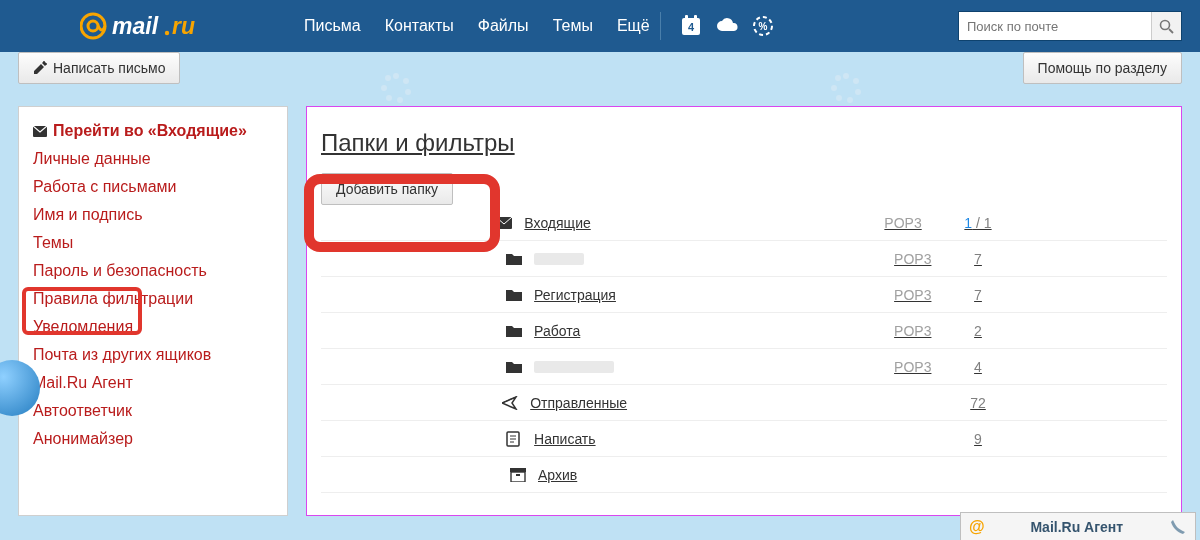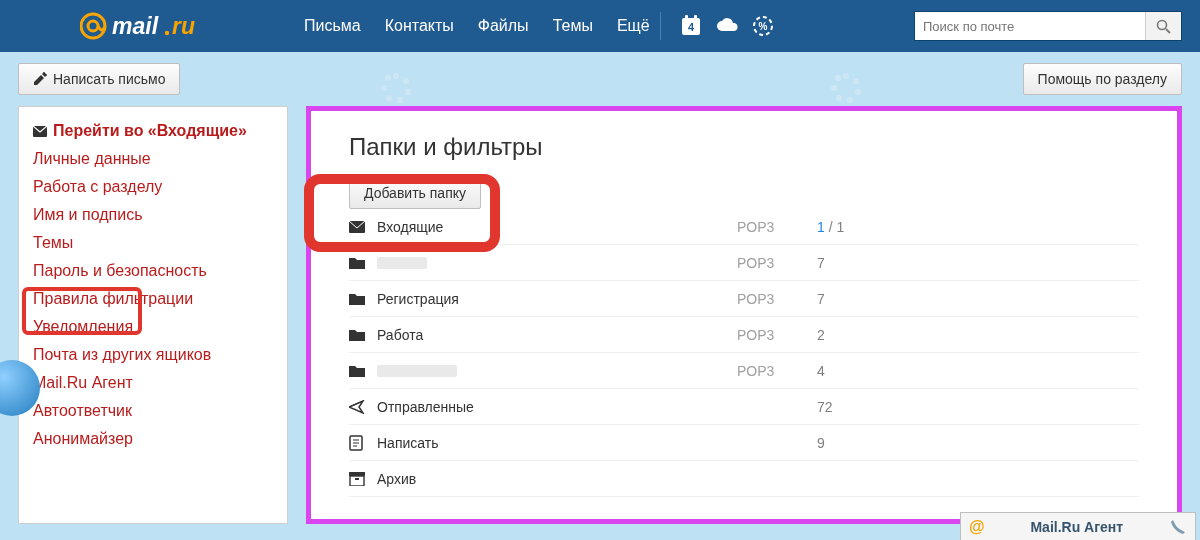--- a/index.html
+++ b/index.html
@@ -7,43 +7,43 @@
   .viewport { width: 1200px; height: 540px; position: relative; overflow: hidden; }
 
   
   .header { height: 52px; background: #1f5a90; display: flex; align-items: center; padding: 0 18px 0 80px; }
   .logo { display: inline-flex; align-items: center; height: 59px; font-style: italic; }
   .nav { margin-left: 80px; display: flex; gap: 16px; }
   .nav a { color: #fff; font-size: 16px; font-weight: normal; text-decoration: none; padding: 4px 4px; }
   .nav-divider { width: 1px; height: 28px; background: #4a7fab; margin: 0 6px; }
   .header-icons { display: flex; gap: 12px; align-items: center; margin-left: 12px; }
   .hicon { width: 24px; height: 24px; display: flex; align-items: center; justify-content: center; }
-  .search { margin-left: auto; display: flex; align-items: center; background: #fff; border: 1px solid #0e426e; height: 30px; width: 268px; }
+  .search { margin-left: auto; display: flex; align-items: center; background: #fff; border: 1px solid #0e426e; height: 30px; width: 224px; }
   .search input { flex: 1; border: 0; outline: 0; padding: 0 8px; font-size: 13px; color: #666; }
   .search .sbtn { width: 36px; height: 28px; background: #f2f2f2; border-left: 1px solid #ccc; display: flex; align-items: center; justify-content: center; cursor: pointer; }
 
   
-  .action-row { height: 54px; display: flex; align-items: center; padding: 0 18px; }
+  .action-row { height: 54px; display: flex; align-items: flex-start; padding: 0 18px; }
   .btn { background: linear-gradient(#fdfdfd,#e9e9e9); border: 1px solid #bfbfbf; border-radius: 2px; padding: 7px 14px; font-size: 14px; color: #333; cursor: pointer; display: inline-flex; align-items: center; gap: 6px; }
   .action-right { margin-left: auto; }
 
   
   .main { display: flex; gap: 18px; padding: 0 18px 18px 18px; }
   .sidebar { width: 270px; background: #fff; border: 1px solid #cfcfcf; padding: 10px 0; }
   .sidebar-item { padding: 5px 14px; color: #b91c1c; cursor: pointer; font-size: 16px; line-height: 18px; display: flex; align-items: center; gap: 6px; }
   .sidebar-item.bold { font-weight: bold; }
   .highlight-box { position: absolute; border: 3px solid #e1362d; border-radius: 8px; pointer-events: none; }
   .button-highlight { left: 304px; top: 174px; width: 196px; height: 78px; border-width: 10px; border-radius: 16px; }
   .sidebar-highlight { left: 22px; top: 287px; width: 120px; height: 48px; border-width: 4px; border-radius: 6px; }
 
-  .content { flex: 1; background: #fff; border: 5px solid #d946ef; padding: 22px 38px; }
+  .content { flex: 1; background: #fff; border: 1px solid #d946ef; padding: 22px 14px; text-decoration: underline; }
   .page-title { font-size: 24px; font-weight: normal; color: #333; margin-bottom: 16px; }
   .add-btn { display: inline-block; }
 
-  .folder-row { display: flex; align-items: center; height: 36px; border-bottom: 1px solid #eee; font-size: 14px; }
+  .folder-row { display: flex; align-items: center; height: 36px; border-bottom: 1px solid #eee; font-size: 14px; justify-content: center; }
   .folder-row .ficon { width: 20px; text-align: center; margin-right: 8px; color: #333; }
   .folder-row .fname { flex: 0 0 360px; color: #333; display: flex; align-items: center; gap: 0; }
   .folder-row .fproto { flex: 0 0 80px; color: #a0a0a0; }
   .folder-row .fcount { color: #808080; }
   .folder-row .fcount .read { color: #1e88e5; }
   .redacted { display: inline-block; height: 12px; background: #e9e9e9; border-radius: 2px; }
 
   
   .agent-bar { position: absolute; right: 4px; bottom: 0; height: 28px; width: 236px; background: #f5f5f5; border: 1px solid #bfbfbf; border-bottom: 0; display: flex; align-items: center; padding: 0 8px; font-size: 14px; font-weight: bold; color: #35546e; justify-content: space-between; }
   .agent-bar .aticon { color: #f7a400; font-weight: bold; font-size: 16px; }
@@ -133,21 +133,21 @@
           <svg width="14" height="11" viewBox="0 0 14 11">
             <rect width="14" height="11" rx="1" fill="#333"></rect>
             <path d="M0 0l7 6 7-6" stroke="#fff" stroke-width="1.2" fill="none"></path>
           </svg>
           <span>Перейти во «Входящие»</span>
         </div>
         <div class="sidebar-item">
           <span>Личные данные</span>
         </div>
         <div class="sidebar-item">
-          <span>Работа с разделу</span>
+          <span>Работа с письмами</span>
         </div>
         <div class="sidebar-item">
           <span>Имя и подпись</span>
         </div>
         <div class="sidebar-item">
           <span>Темы</span>
         </div>
         <div class="sidebar-item">
           <span>Пароль и безопасность</span>
         </div>

